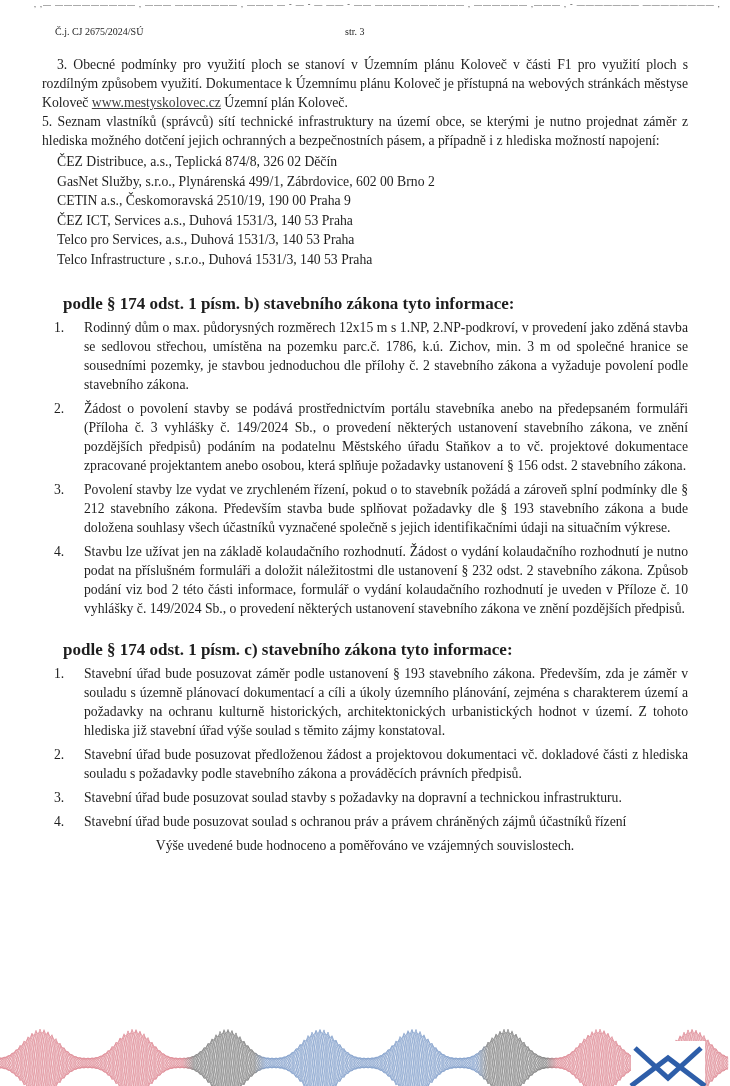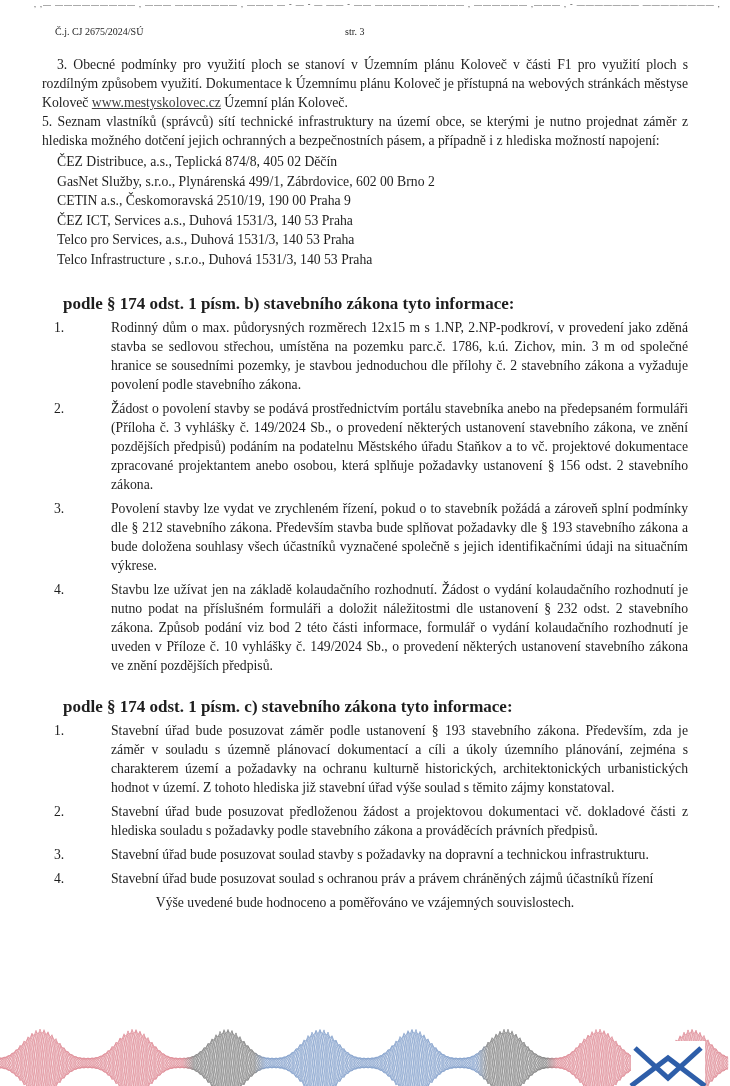--- a/index.html
+++ b/index.html
@@ -17,21 +17,21 @@
   .content{position:absolute;top:55px;left:42px;width:646px;}
   .para{margin:0;font-size:13.7px;line-height:19px;text-align:justify;}
   .para.ind15{text-indent:15px;}
   .para.ind6{text-indent:6px;}
   .lnk{color:#404040;text-decoration:underline;cursor:pointer;}
   .companies{margin:2px 0 0 15px;font-size:13.7px;line-height:19.6px;}
   .shead{margin:24px 0 4px 21px;font-size:17px;font-weight:bold;line-height:19px;}
   .shead.c{margin-top:22px;}
   .item{display:flex;margin:5px 0 0 12px;font-size:13.7px;line-height:19px;}
   .item .num{flex:none;width:30px;}
-  .item .itxt{flex:1;text-align:justify;margin-left:27px;}
+  .item .itxt{flex:1;text-align:justify;}
   .closing{margin:5px 0 0 0;font-size:13.7px;line-height:19px;text-align:center;}
   .guilloche{position:absolute;left:0;bottom:0;width:730px;height:60px;display:block;}
 </style>
 </head>
 <body>
 
 <div class="page">
 
   <div class="clipped">, ,—  ————————— , ——— ——————— ,  ——— — - — -  — ——  - ——  —————————— ,  ——————  ,——— ,  - ——————— ———————— ,  ——— — - —  ————————— , ———— — - ,  ——— ——————— ,  —— — -</div>
 
@@ -41,21 +41,21 @@
   </div>
 
   <div class="content">
 
     <p class="para ind15"><span>3.  Obecné  podmínky  pro  využití  ploch  se  stanoví  v Územním  plánu  Koloveč  v části  F1 pro využití ploch s rozdílným způsobem využití. Dokumentace k Územnímu plánu Koloveč je přístupná na webových stránkách městyse Koloveč </span><span class="lnk">www.mestyskolovec.cz</span><span>  Územní plán Koloveč.</span></p>
 
 
     <p class="para">5. Seznam vlastníků (správců) sítí technické infrastruktury na území obce, se kterými je nutno projednat záměr z hlediska možného dotčení jejich ochranných a bezpečnostních pásem, a případně i z hlediska možností napojení:</p>
 
     <div class="companies">
-      <div>ČEZ Distribuce, a.s., Teplická 874/8, 405 02 Děčín</div>
+      <div>ČEZ Distribuce, a.s., Teplická 874/8, 326 02 Děčín</div>
       <div>GasNet Služby, s.r.o., Plynárenská 499/1, Zábrdovice, 602 00 Brno 2</div>
       <div>CETIN a.s., Českomoravská 2510/19, 190 00 Praha 9</div>
       <div>ČEZ ICT, Services a.s., Duhová 1531/3, 140 53 Praha</div>
       <div>Telco pro Services, a.s., Duhová 1531/3, 140 53 Praha</div>
       <div>Telco Infrastructure , s.r.o., Duhová 1531/3, 140 53 Praha</div>
     </div>
 
     <h3 class="shead">podle § 174 odst. 1 písm. b) stavebního zákona tyto informace:</h3>
 
     <div class="item">

